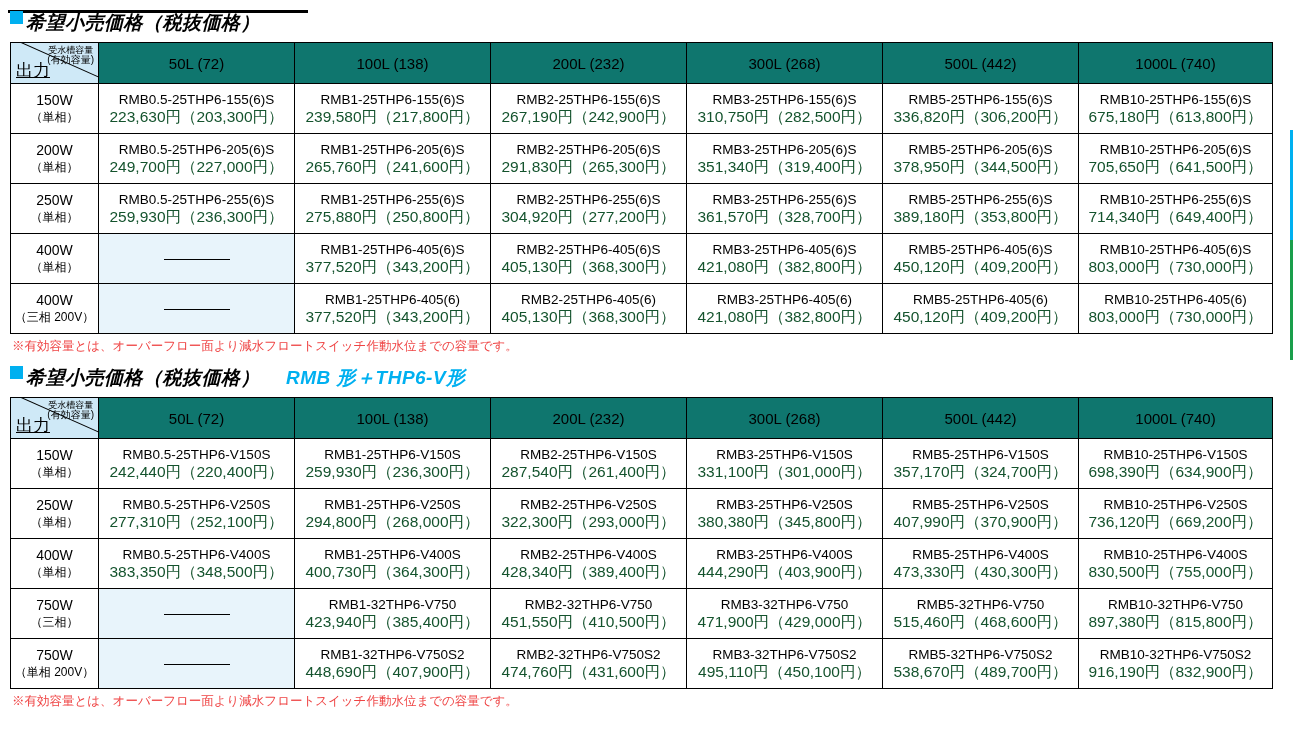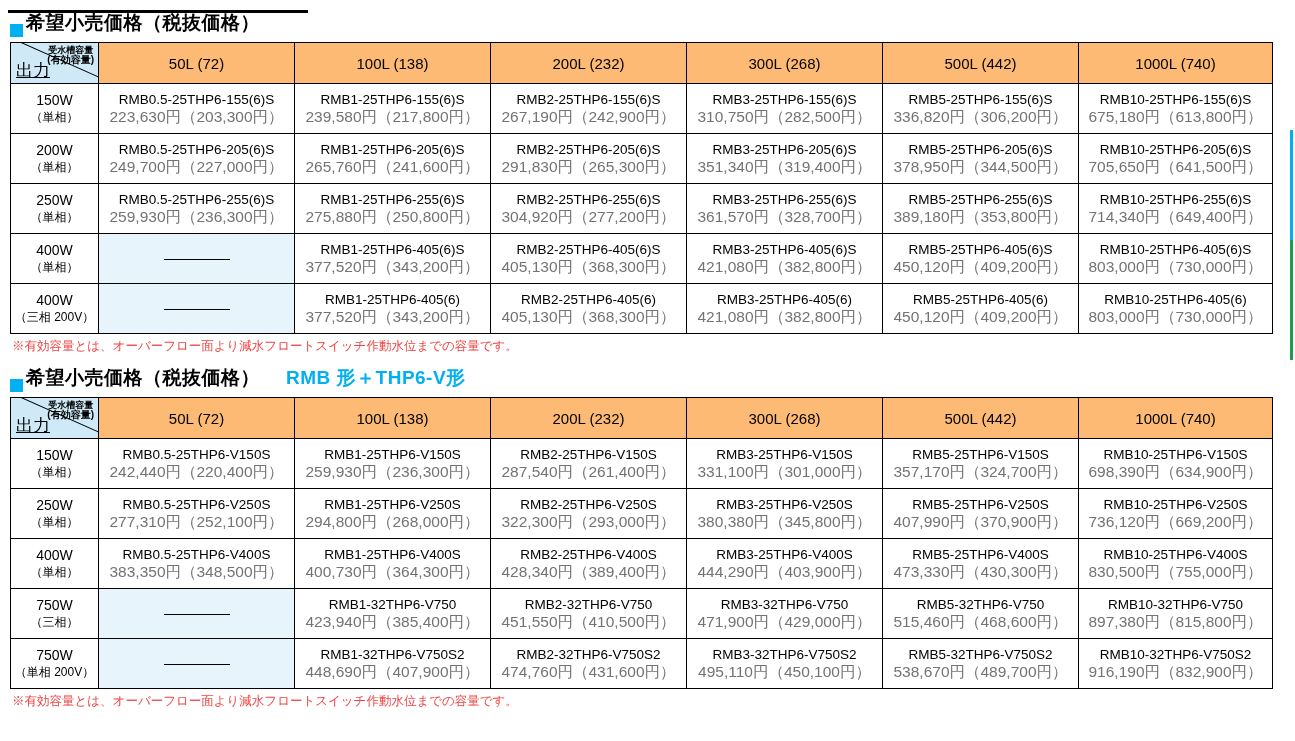--- a/index.html
+++ b/index.html
@@ -45,23 +45,24 @@
     top: 120px;
     width: 3px;
     height: 110px;
     background: #00b0f0;
   }
   .section {
     margin-top: 0;
   }
   .sec-head {
     display: flex;
-    align-items: flex-end;
+    align-items: flex-start;
     margin: 10px 0 6px 2px;
     white-space: nowrap;
+    font-style: italic;
   }
   .sec-head .sq {
     display: inline-block;
     width: 13px;
     height: 13px;
     background: #00b0f0;
     margin-right: 3px;
     position: relative;
     top: 1px;
   }
@@ -85,40 +86,39 @@
     margin-left: 2px;
     background: #ffffff;
   }
   table.price td, table.price th {
     border: 1px solid #000000;
     text-align: center;
     vertical-align: middle;
     padding: 0;
   }
   .hdr-row th {
-    background: #fdba74;
+    background: #0f766e;
     height: 40px;
     font-weight: normal;
     font-size: 15px;
   }
   .hdr-corner {
     background: #cfe9f7 !important;
     position: relative;
     padding: 0 !important;
     height: 40px;
   }
   .hdr-corner .cap-top {
     position: absolute;
     right: 4px;
     top: 2px;
     font-size: 9px;
     line-height: 10px;
     text-align: center;
     white-space: nowrap;
-    font-weight: bold;
   }
   .hdr-corner .cap-top .small {
     font-size: 10px;
     display: block;
   }
   .hdr-corner .cap-bot {
     position: absolute;
     left: 5px;
     bottom: 1px;
     font-size: 17px;
@@ -158,21 +158,21 @@
   }
   .model {
     font-size: 13.5px;
     line-height: 16px;
     color: #000000;
     white-space: nowrap;
   }
   .yen {
     font-size: 15.5px;
     line-height: 18px;
-    color: #737373;
+    color: #14532d;
     white-space: nowrap;
   }
   .dash {
     display: inline-block;
     width: 66px;
     border-bottom: 1px solid #000;
     height: 1px;
     vertical-align: middle;
   }
   td.blank {

